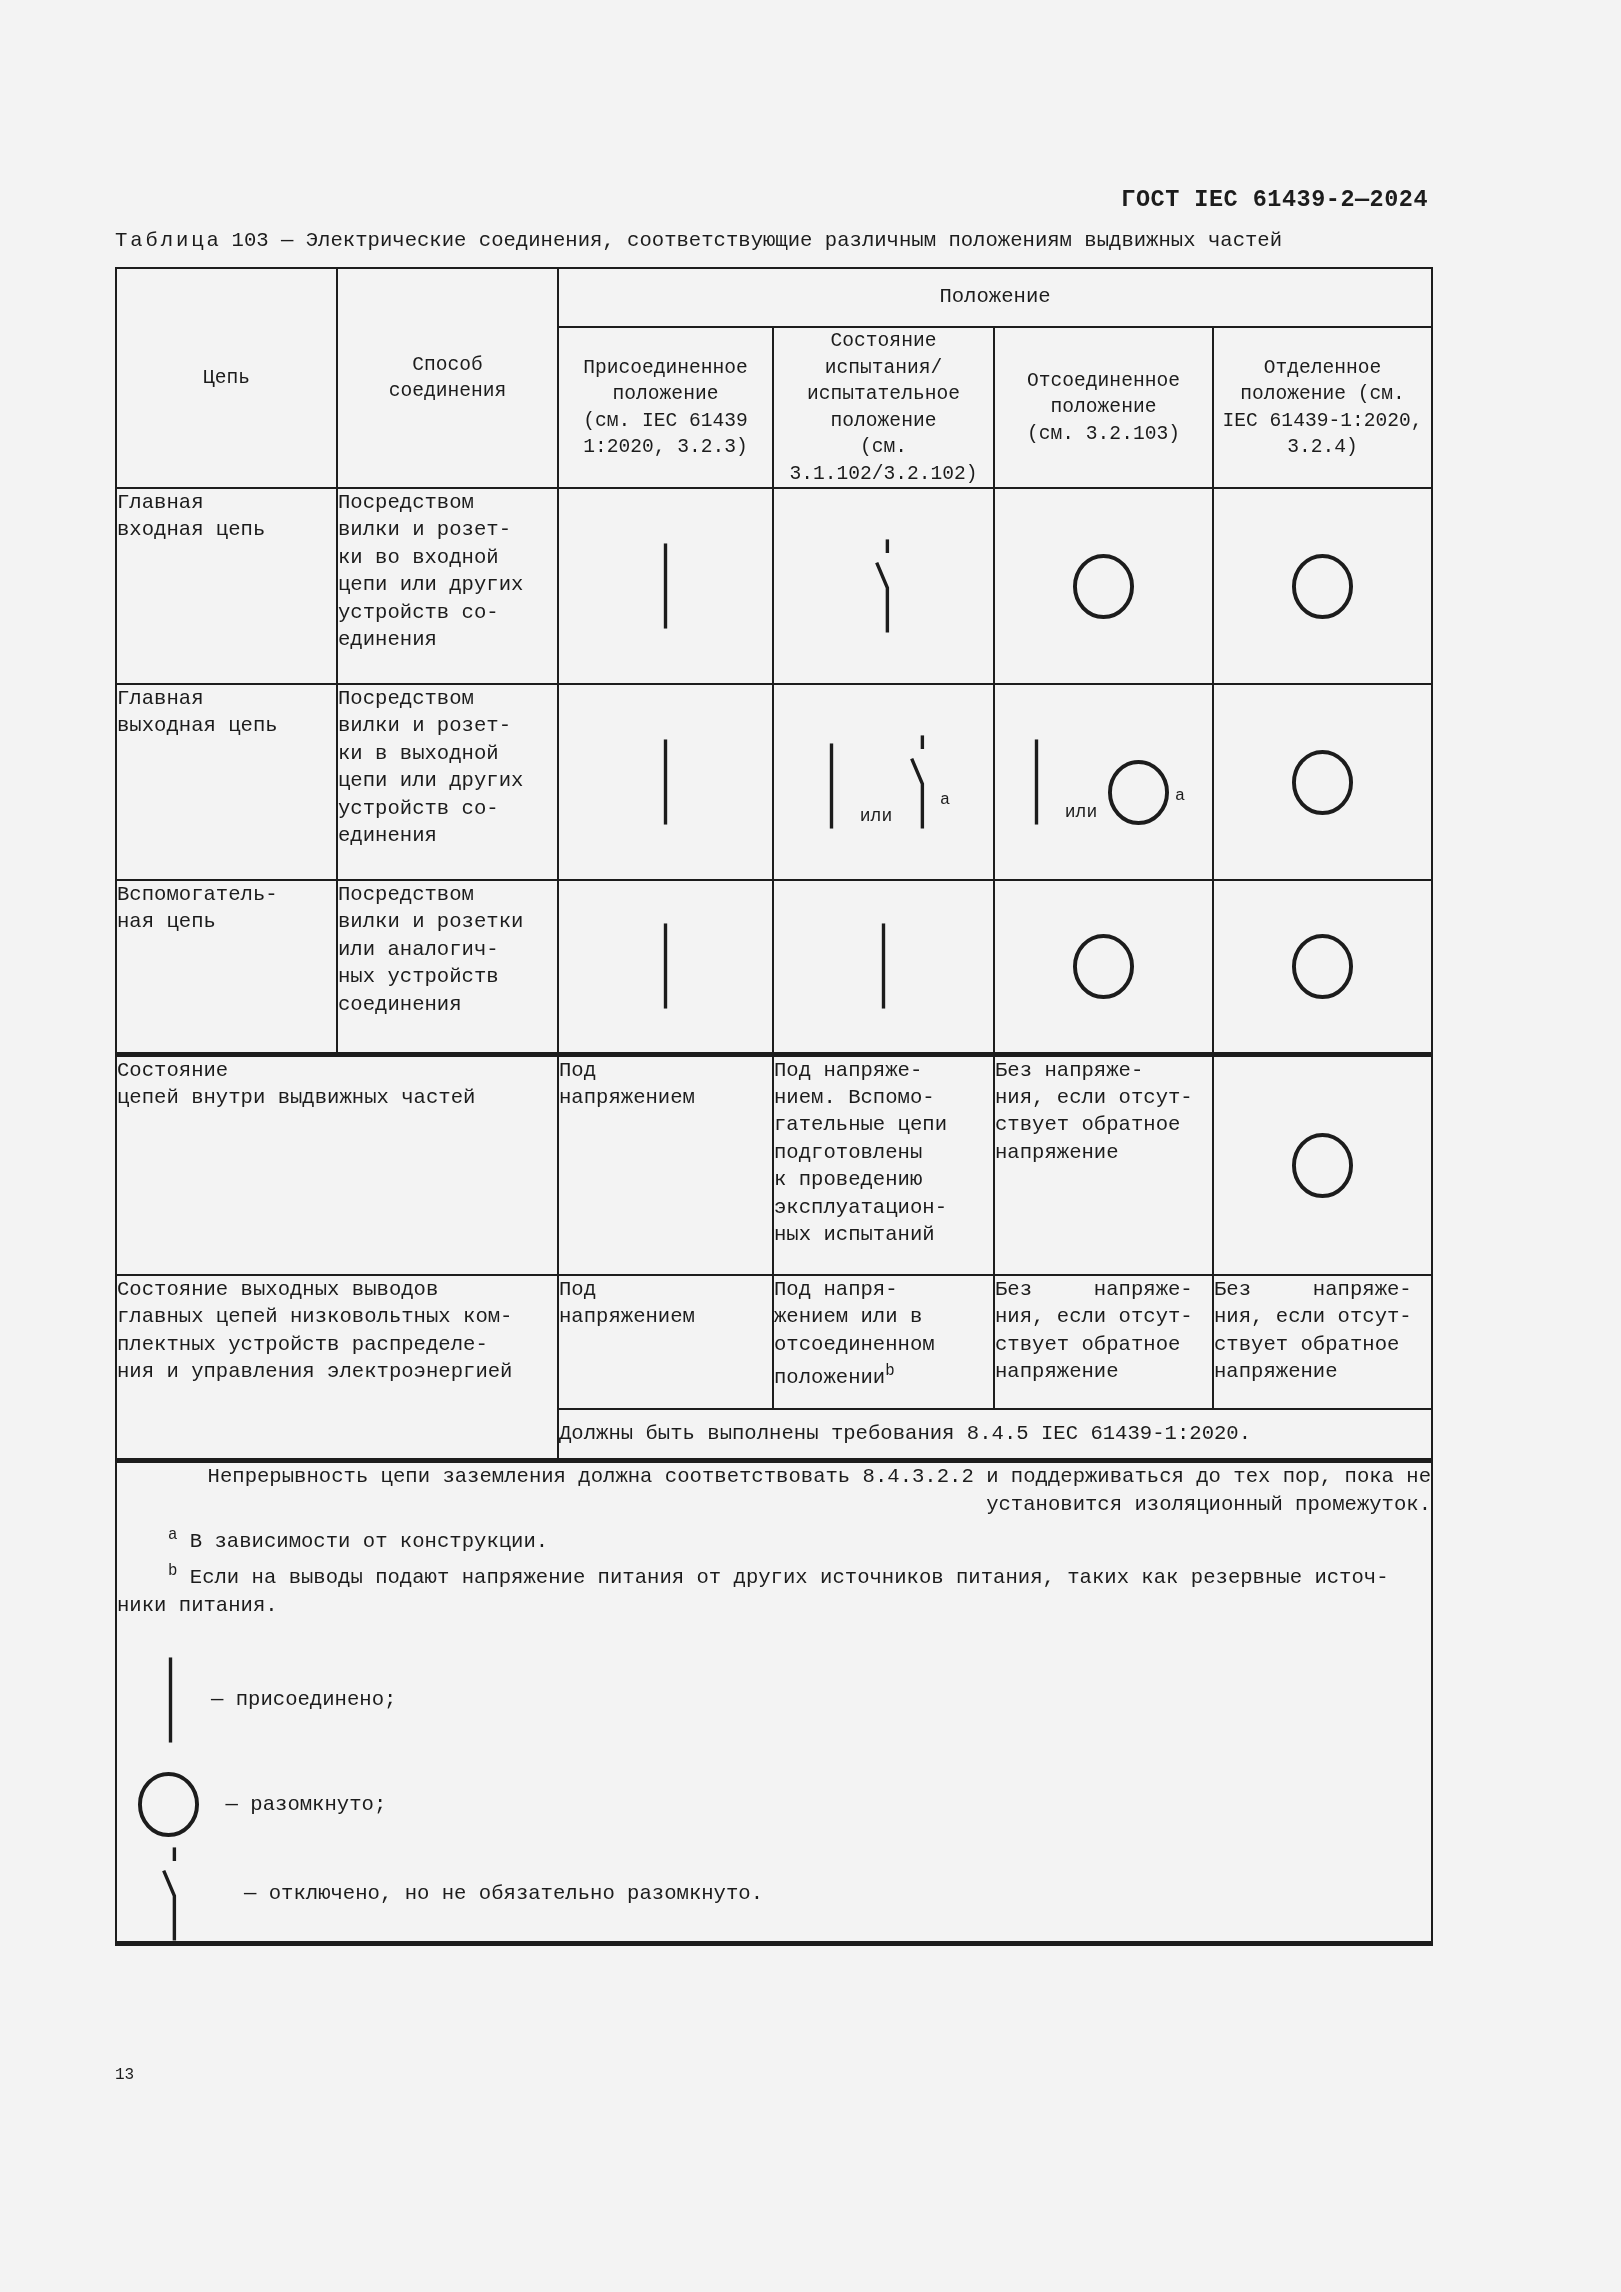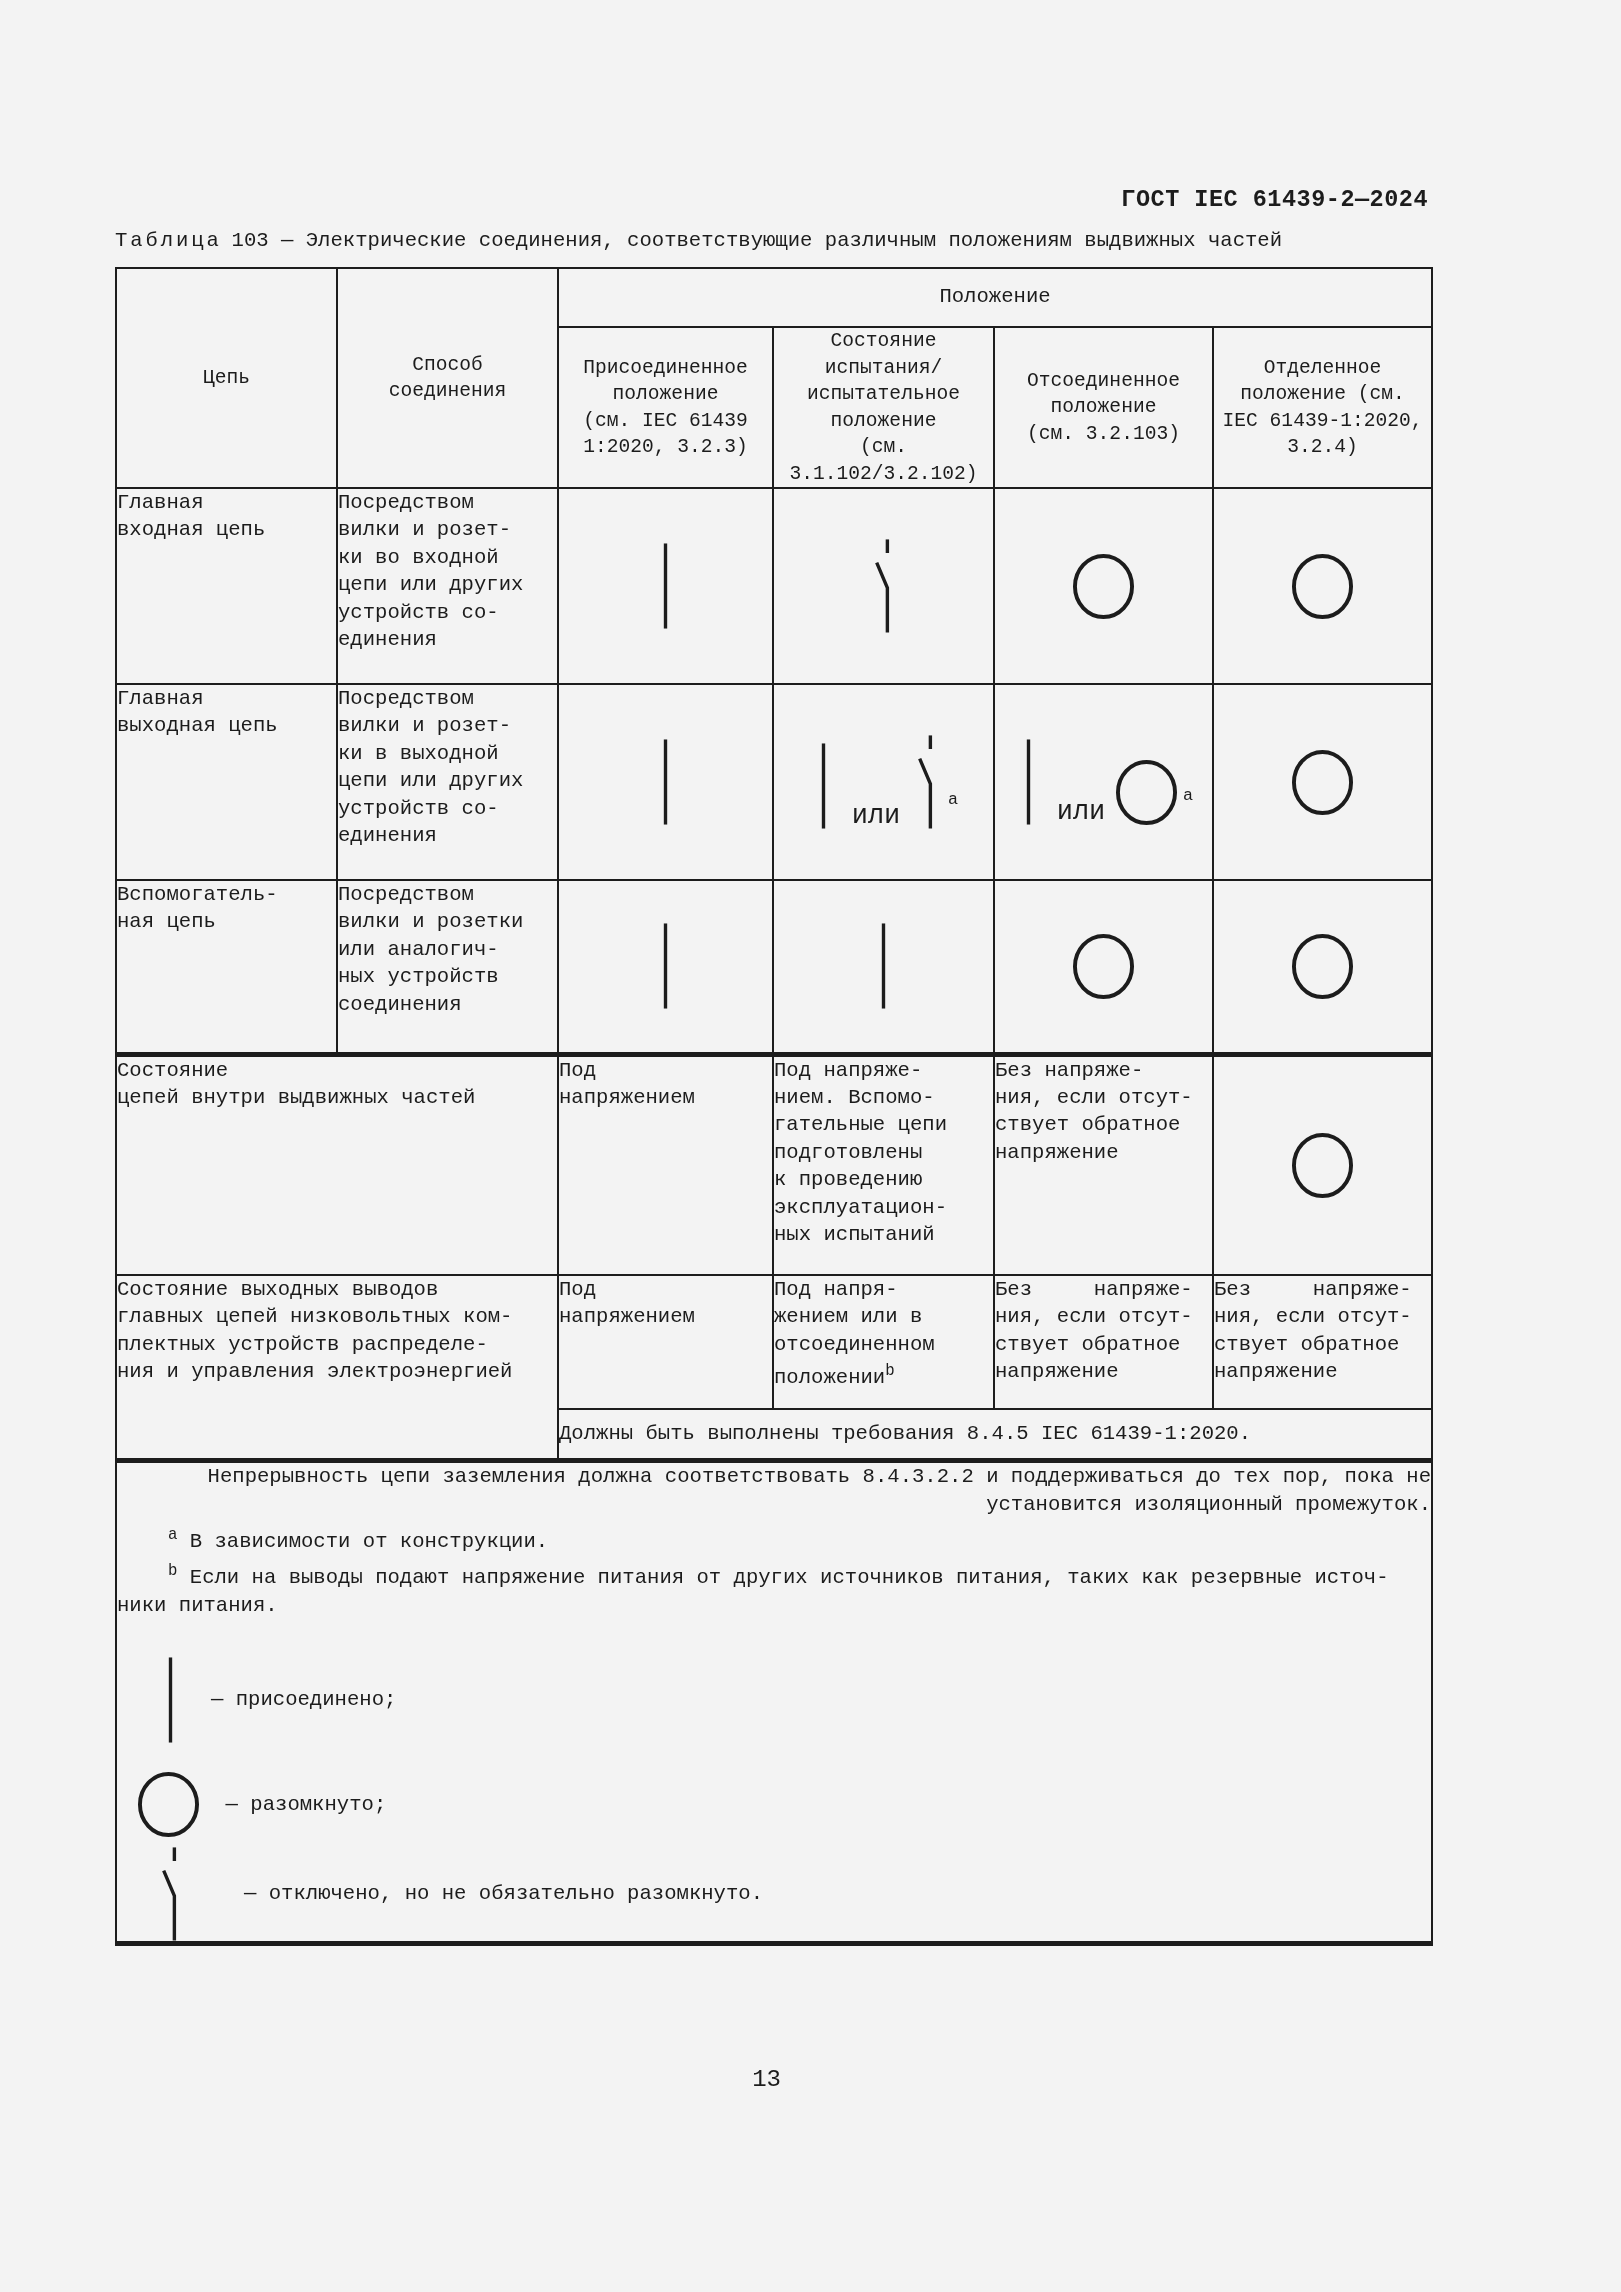--- a/index.html
+++ b/index.html
@@ -60,21 +60,21 @@
   td.req{
     vertical-align:middle;text-align:left;
     padding:3.9px 11.8px;
   }
   tr.thick-top td{border-top:5.9px solid var(--ink);}
   svg.sym-svg{display:inline-block;vertical-align:middle;}
   .combo{
     display:flex;align-items:flex-end;justify-content:center;
   }
   .combo .or{
-    font-size:27px;line-height:20.6px;margin:0 9.8px 2px 13.7px;
+    font-size:18px;line-height:20.6px;margin:0 9.8px 2px 13.7px;
   }
   .combo sup.ref{
     font-size:16.7px;align-self:flex-end;margin:0 0 19.6px 4.9px;
   }
   sup.refs{font-size:15.7px;}
   td.notes-cell{
     vertical-align:top;text-align:left;
     padding:17.6px 21.6px 0 19.6px;
     line-height:28px;
   }
@@ -90,21 +90,21 @@
     white-space:pre-line;
   }
   .legend{margin-top:37px;}
   .legend-item{display:flex;align-items:center;}
   .legend-item .lbl{margin-left:26px;font-size:20.6px;}
   .li-line{margin-left:39px;}
   .li-circle{margin-left:19.6px;margin-top:29px;}
   .li-disc{margin-left:37px;margin-top:9.8px;gap:31px;}
   .page-num{
     position:absolute;top:2066px;left:115px;width:1313px;
-    text-align:center;font-size:24px;padding-right:9.8px;
+    text-align:left;font-size:16px;padding-right:9.8px;
   }
 </style>
 </head>
 <body>
 
 <div class="sheet">
 
   <div class="doc-code">ГОСТ IEC 61439-2—2024</div>
 
   <div class="tbl-caption">

